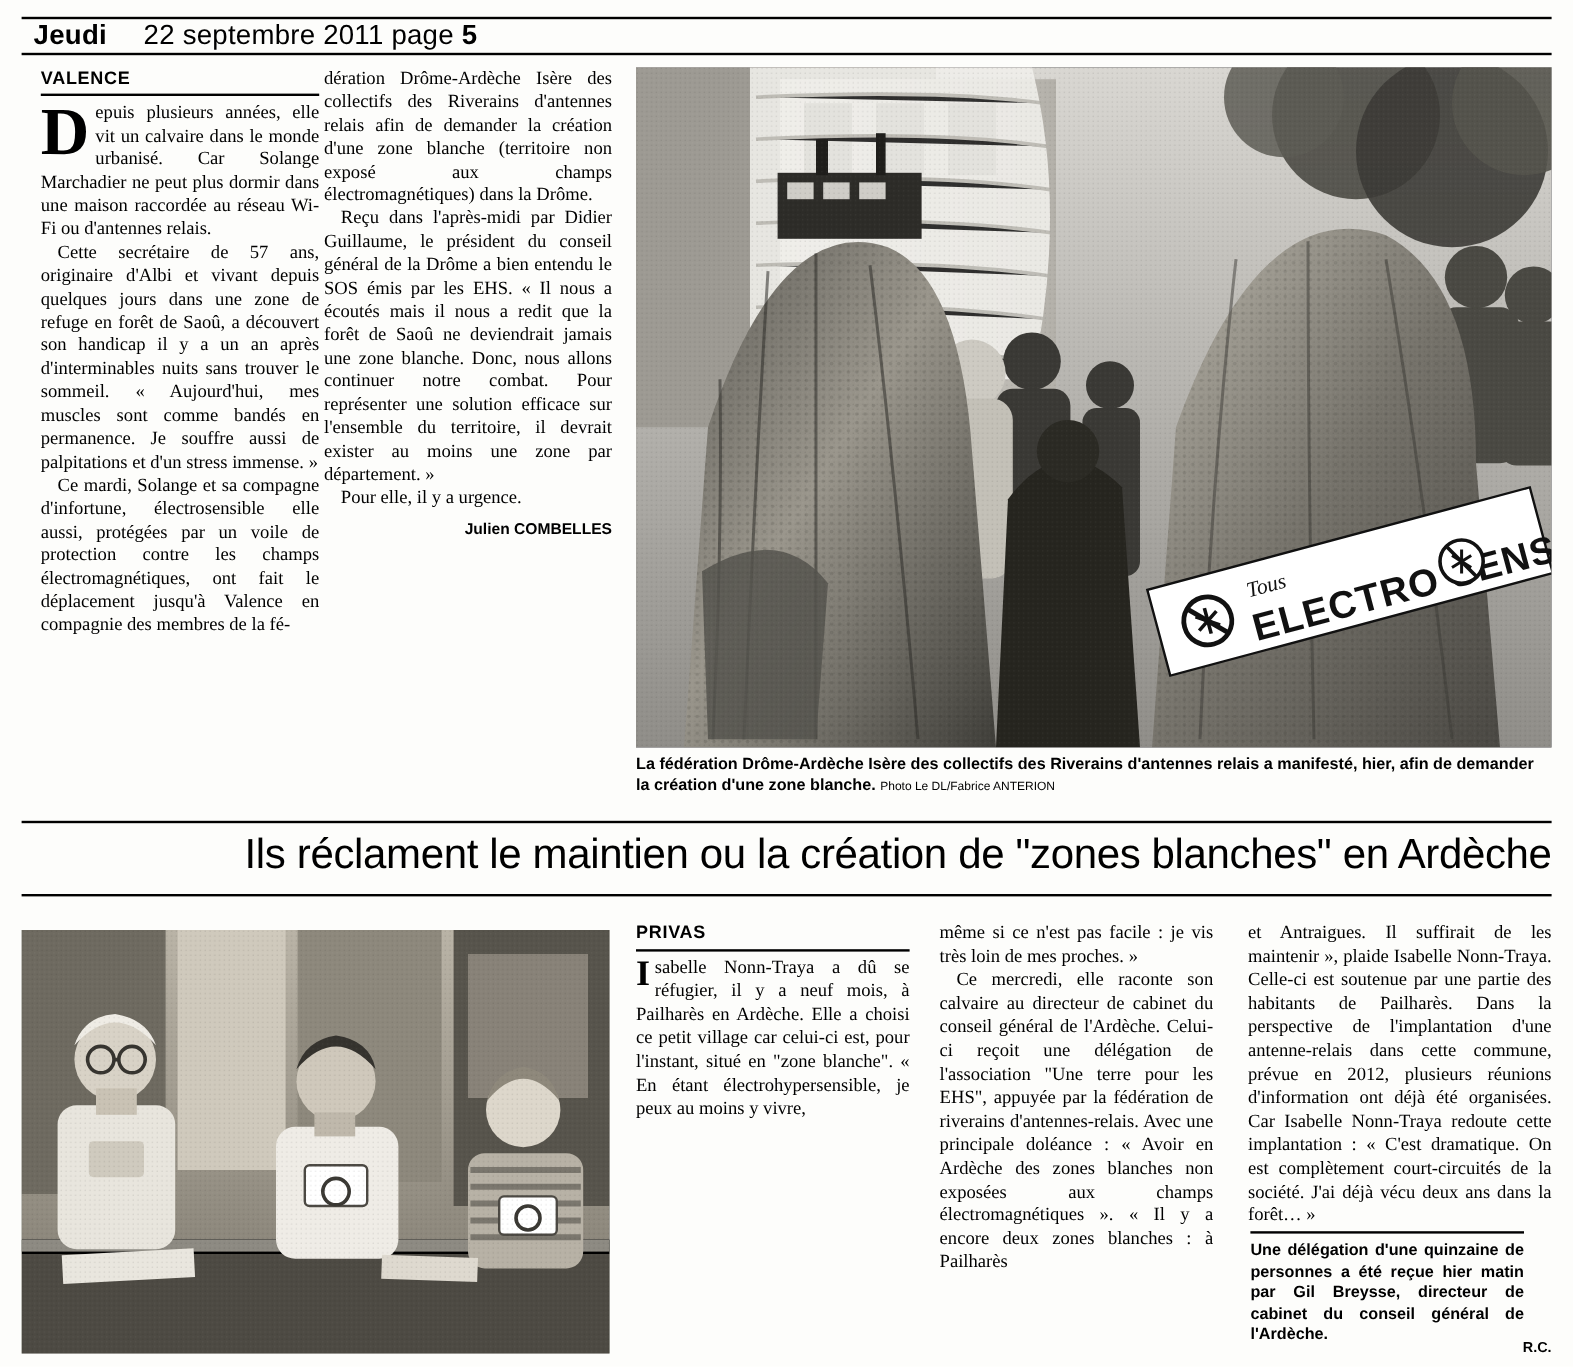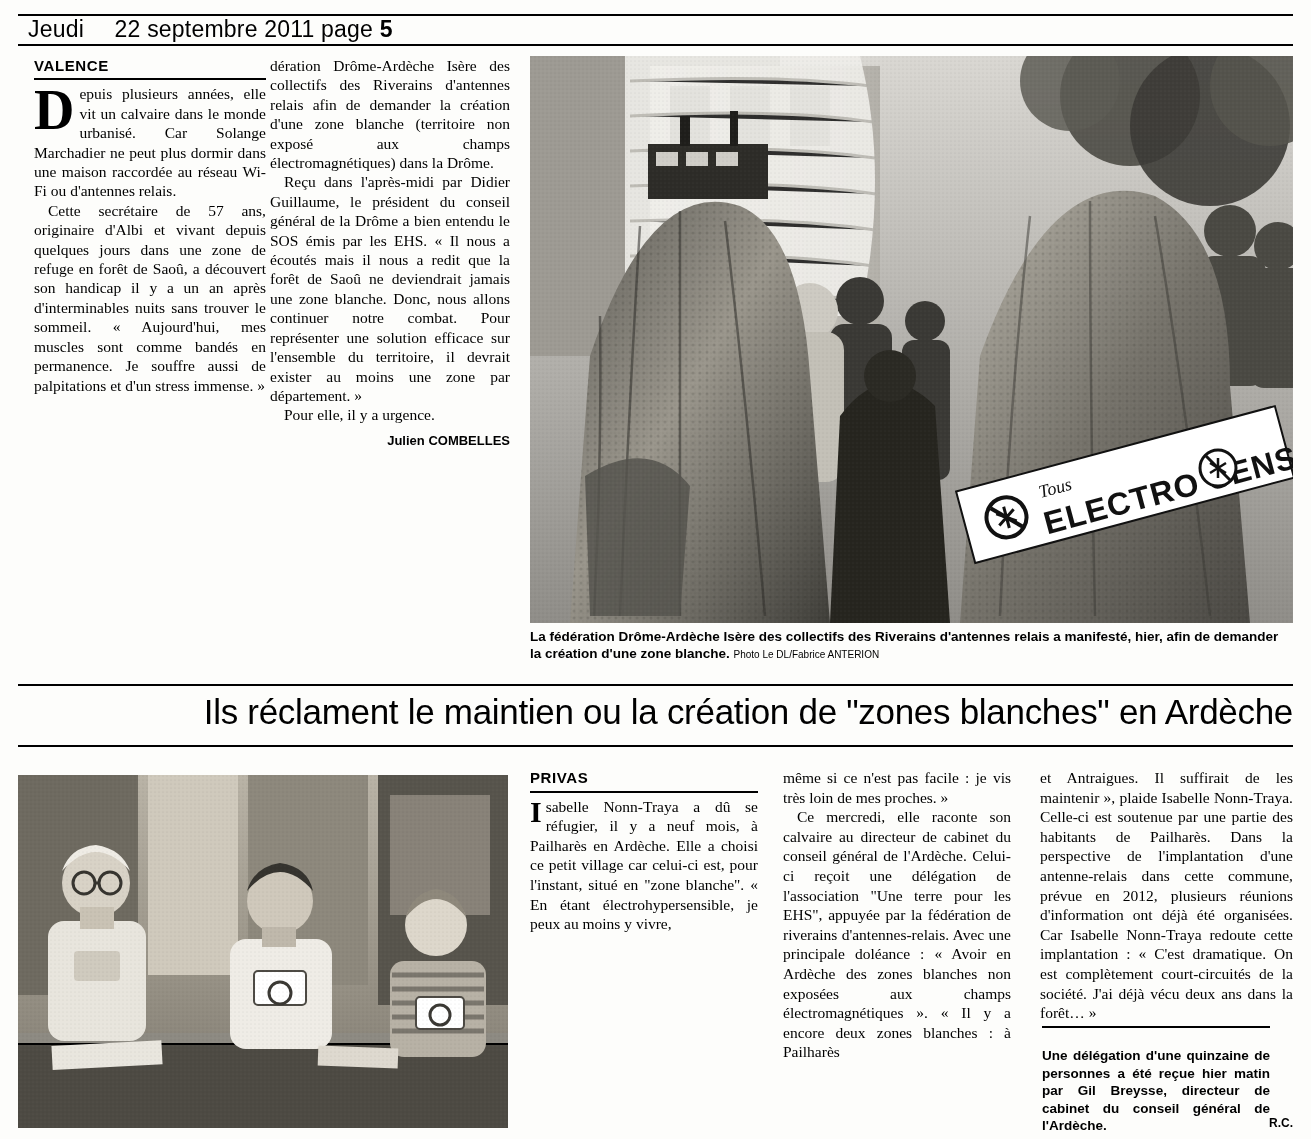--- a/index.html
+++ b/index.html
@@ -39,21 +39,21 @@
   }
   .masthead-text {
     position: absolute;
     left: 10px;
     top: 2px;
     font-family: "Liberation Sans", sans-serif;
     font-size: 23px;
     letter-spacing: 0.2px;
     white-space: nowrap;
   }
-  .masthead-text .day { font-weight: normal; }
+  .masthead-text .day { font-weight: bold; }
   .masthead-text .date { font-weight: normal; margin-left: 24px; }
   .masthead-text .page-word { font-weight: normal; }
   .masthead-text .page-num { font-weight: bold; }
   .masthead-rule-bottom {
     position: absolute;
     left: 0;
     top: 30px;
     width: 1275px;
     border-top: 2px solid #000;
   }
@@ -210,21 +210,21 @@
   .sub-caption {
     position: absolute;
     left: 512px;
     top: 258px;
     width: 228px;
     font-family: "Liberation Sans", sans-serif;
     font-size: 13.5px;
     line-height: 17.5px;
     font-weight: bold;
     border-top: 2px solid #000;
-    padding-top: 19px;
+    padding-top: 5px;
   }
   .byline-bottom {
     position: absolute;
     right: 0;
     bottom: -2px;
     font-family: "Liberation Sans", sans-serif;
     font-weight: bold;
     font-size: 12px;
   }
 
@@ -249,20 +249,21 @@
     </div>
     <div class="masthead-rule-bottom"></div>
   </div>
 
   <div class="top-block">
 
     <div class="col" id="col1">
       <div class="kicker">VALENCE</div>
       <p class="first dropcap-para"><span class="dropcap">D</span><span>epuis plusieurs années, elle vit un calvaire dans le monde urbanisé. Car Solange Marchadier ne peut plus dormir dans une maison raccordée au réseau Wi-Fi ou d'antennes relais.</span></p>
       <p>Cette secrétaire de 57 ans, originaire d'Albi et vivant depuis quelques jours dans une zone de refuge en forêt de Saoû, a découvert son handicap il y a un an après d'interminables nuits sans trouver le sommeil. « Aujourd'hui, mes muscles sont comme bandés en permanence. Je souffre aussi de palpitations et d'un stress immense. »</p>
+      <p>Ce mardi, Solange et sa compagne d'infortune, électrosensible elle aussi, protégées par un voile de protection contre les champs électromagnétiques, ont fait le déplacement jusqu'à Valence en compagnie des membres de la fé-</p>
     </div>
 
     <div class="col" id="col2">
       <p class="first">dération Drôme-Ardèche Isère des collectifs des Riverains d'antennes relais afin de demander la création d'une zone blanche (territoire non exposé aux champs électromagnétiques) dans la Drôme.</p>
       <p>Reçu dans l'après-midi par Didier Guillaume, le président du conseil général de la Drôme a bien entendu le SOS émis par les EHS. « Il nous a écoutés mais il nous a redit que la forêt de Saoû ne deviendrait jamais une zone blanche. Donc, nous allons continuer notre combat. Pour représenter une solution efficace sur l'ensemble du territoire, il devrait exister au moins une zone par département. »</p>
       <p>Pour elle, il y a urgence.</p>
       <div class="byline">Julien COMBELLES</div>
     </div>
 
     <div class="photo-main">

